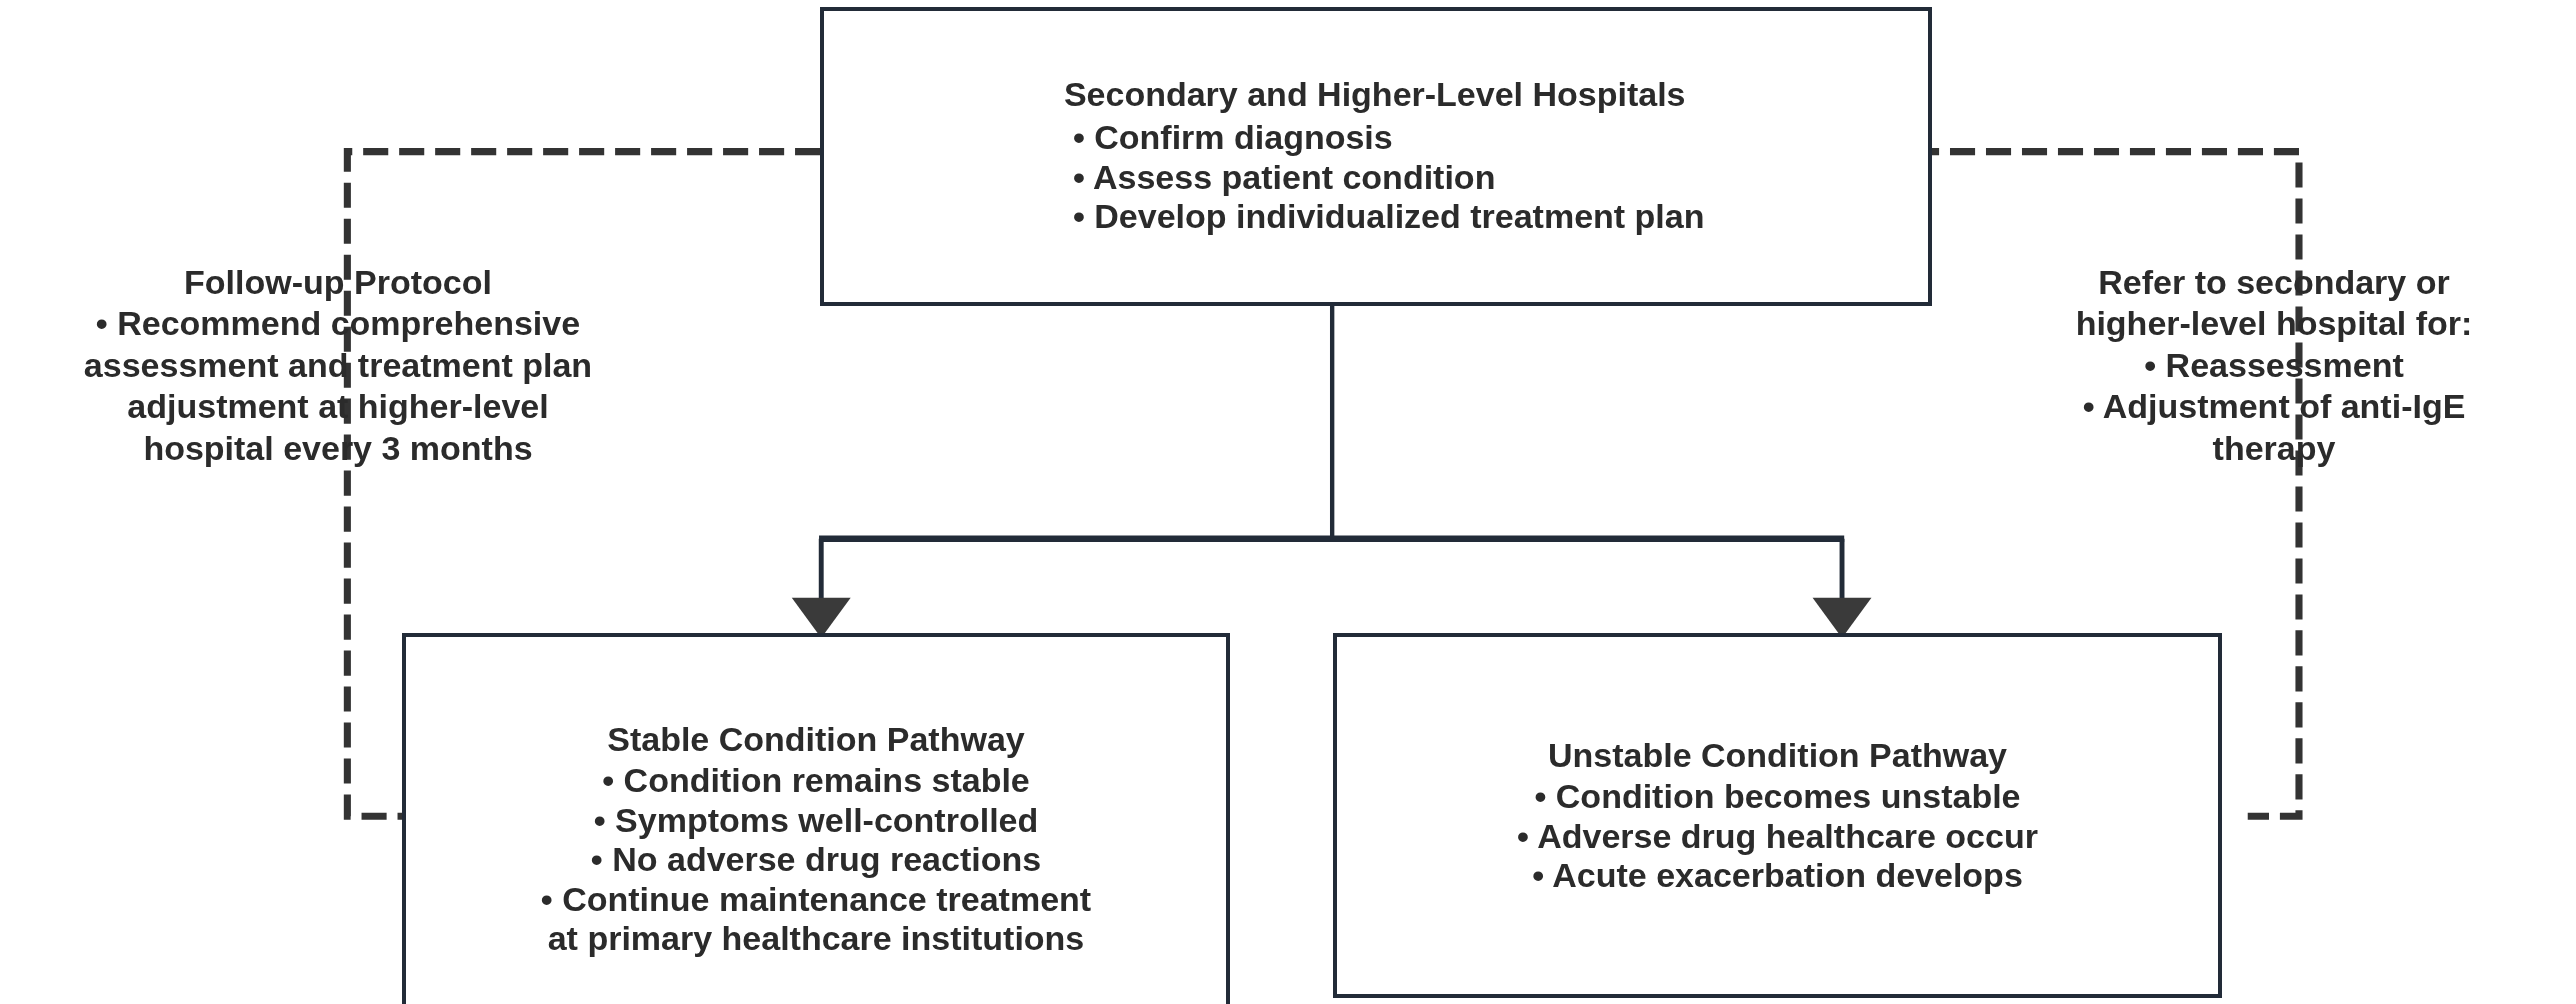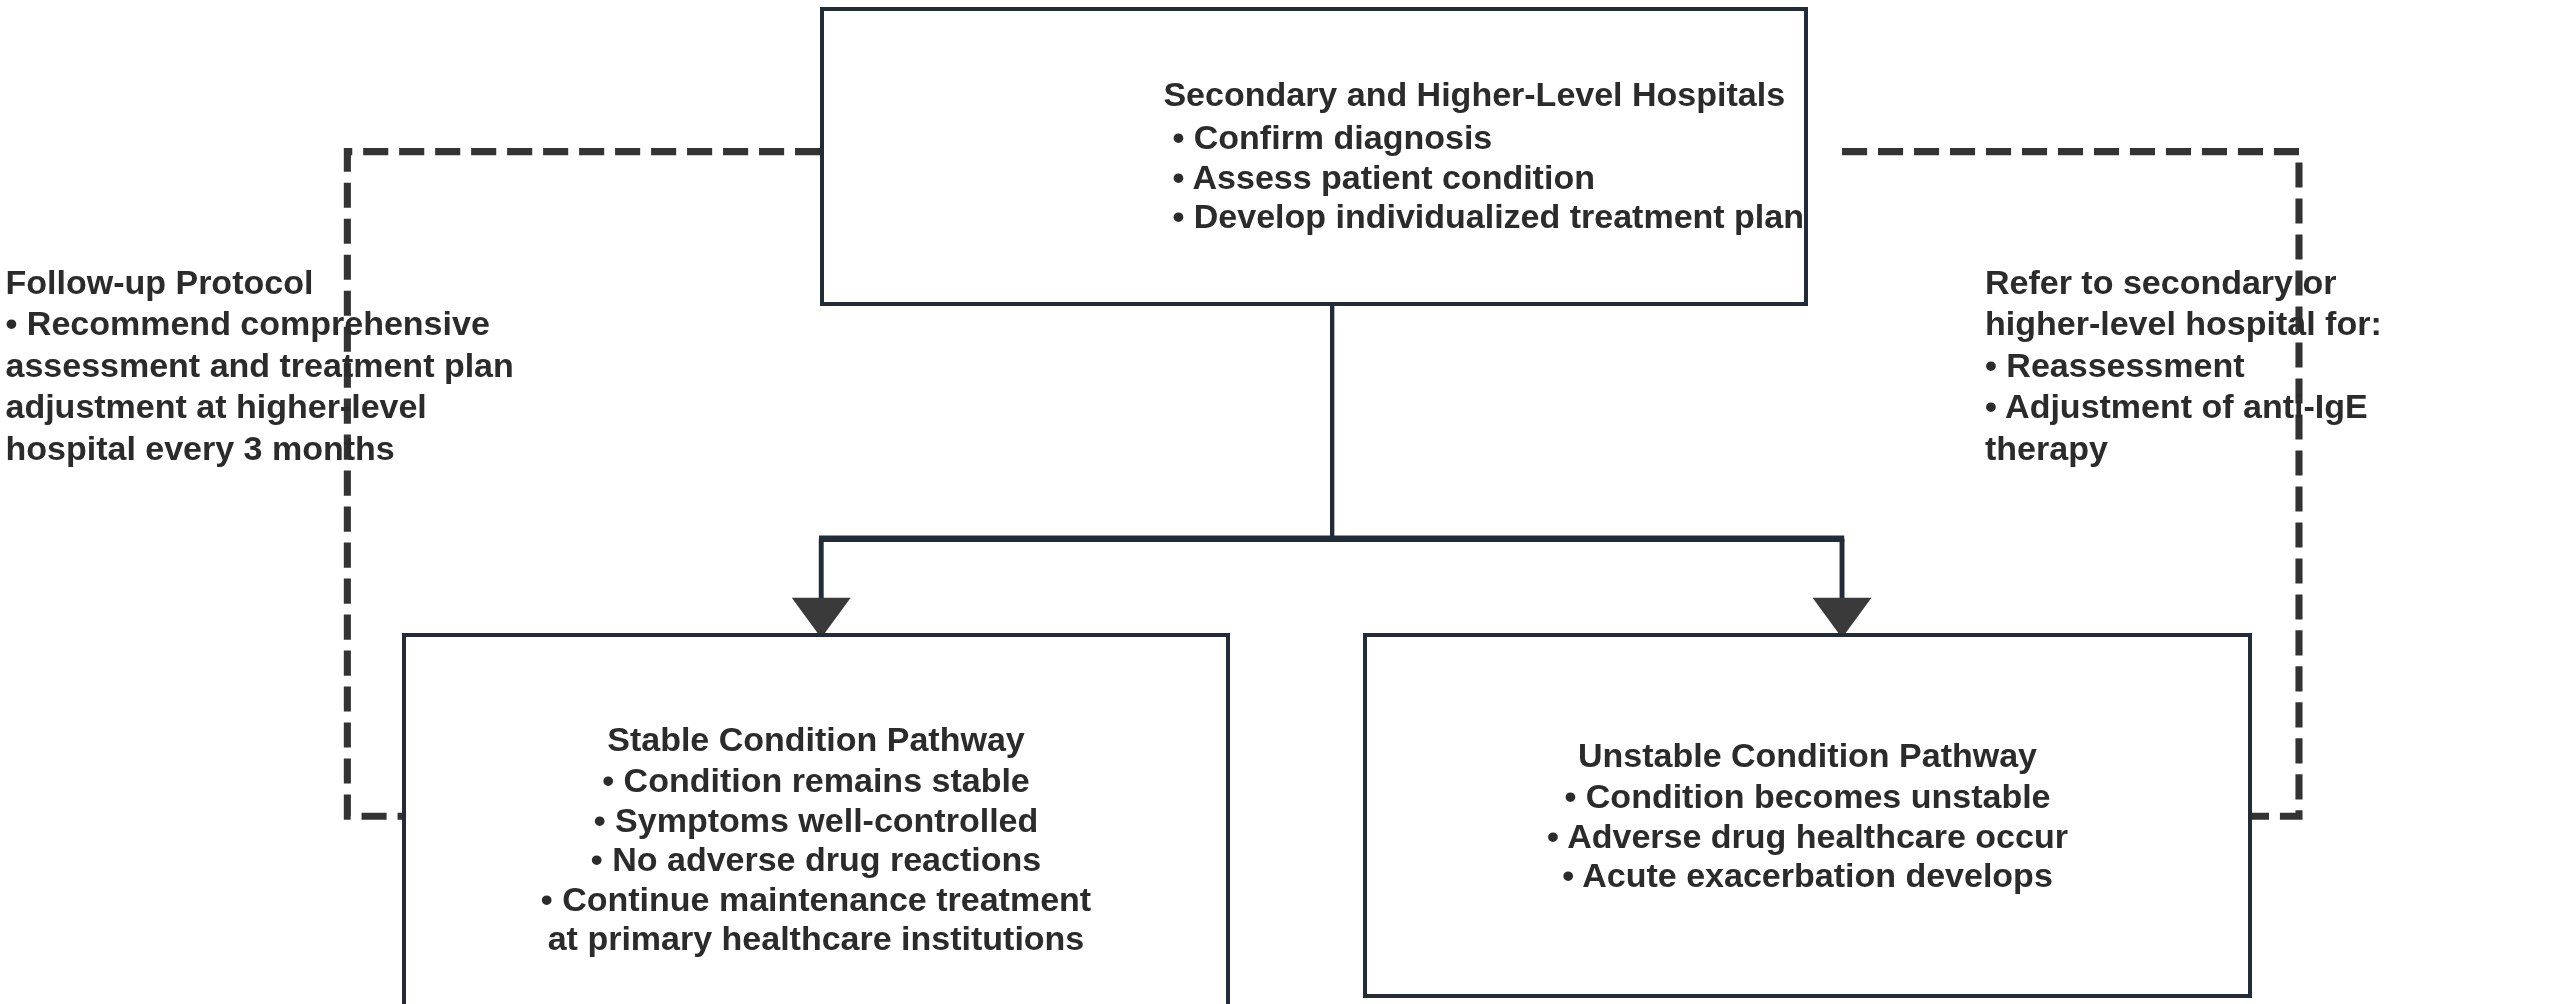--- a/index.html
+++ b/index.html
@@ -48,34 +48,35 @@
     font-weight: bold;
     text-align: center;
     line-height: 1.16;
     white-space: nowrap;
   }
 
   
   .annot {
     position: absolute;
     color: #2b2b2b;
+    text-align: center;
   }
   .annot-title {
     font-weight: bold;
     line-height: 1.22;
   }
   .annot-line {
     font-weight: bold;
     line-height: 1.22;
   }
 
   
-  #box-top     { left: 820px; top: 6.5px;   width: 988px; height: 299px; align-items: flex-end; }
+  #box-top     { left: 820px; top: 6.5px;   width: 1112px; height: 299px; }
   #box-stable  { left: 402px;  top: 633px; width: 828px; height: 412px; }
-  #box-unstable{ left: 1363px; top: 633px; width: 889px; height: 365px; }
+  #box-unstable{ left: 1333px; top: 633px; width: 889px; height: 365px; }
 
   #box-top .node-title { font-size: 34px; margin-bottom: 3.3px; }
   #box-top .node-line  { font-size: 34px; margin-left: 9px; }
   #box-top .inner { display:flex; flex-direction:column; align-items:flex-start; margin-left: 16.4px; }
   #box-top .node-title { align-self: flex-start; }
 
   #box-stable .node-title  { font-size: 34px; margin-bottom: 2.2px; }
   #box-stable .node-line   { font-size: 34px; text-align: center; }
   #box-unstable .node-title{ font-size: 34px; margin-bottom: 2.2px; }
   #box-unstable .node-line { font-size: 34px; }

